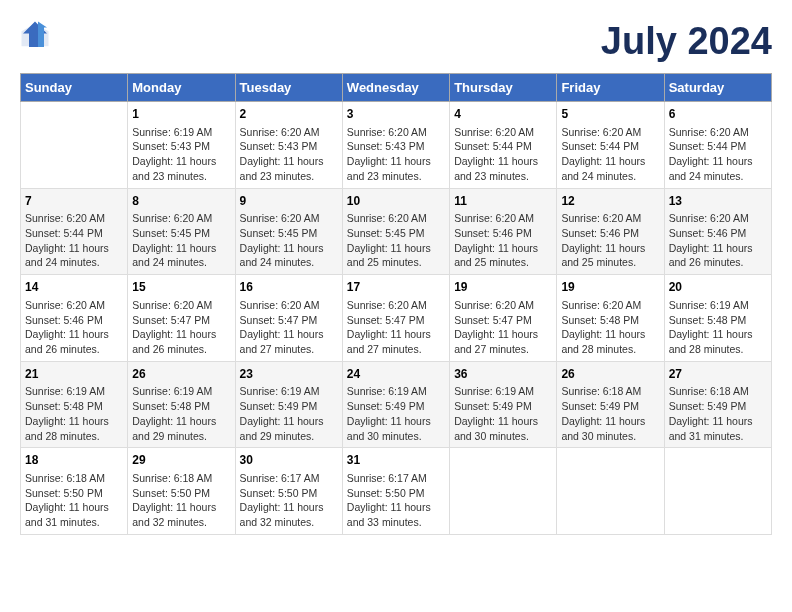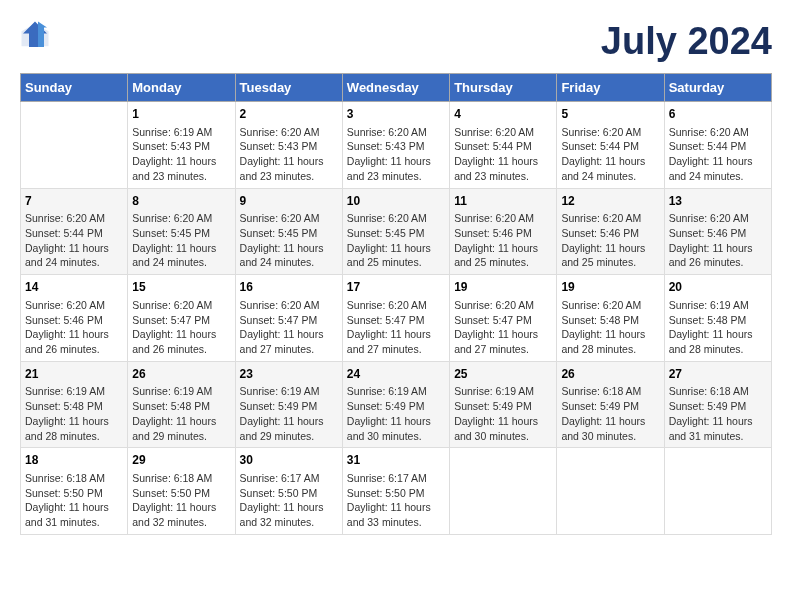--- a/index.html
+++ b/index.html
@@ -209,21 +209,21 @@
         </td>
         <td>
           <span class="day-num">23</span>
           <div class="day-info">Sunrise: 6:19 AM<br>Sunset: 5:49 PM<br>Daylight: 11 hours<br>and 29 minutes.</div>
         </td>
         <td>
           <span class="day-num">24</span>
           <div class="day-info">Sunrise: 6:19 AM<br>Sunset: 5:49 PM<br>Daylight: 11 hours<br>and 30 minutes.</div>
         </td>
         <td>
-          <span class="day-num">25</span>
+          <span class="day-num">36</span>
           <div class="day-info">Sunrise: 6:19 AM<br>Sunset: 5:49 PM<br>Daylight: 11 hours<br>and 30 minutes.</div>
         </td>
         <td>
           <span class="day-num">26</span>
           <div class="day-info">Sunrise: 6:18 AM<br>Sunset: 5:49 PM<br>Daylight: 11 hours<br>and 30 minutes.</div>
         </td>
         <td>
           <span class="day-num">27</span>
           <div class="day-info">Sunrise: 6:18 AM<br>Sunset: 5:49 PM<br>Daylight: 11 hours<br>and 31 minutes.</div>
         </td>

